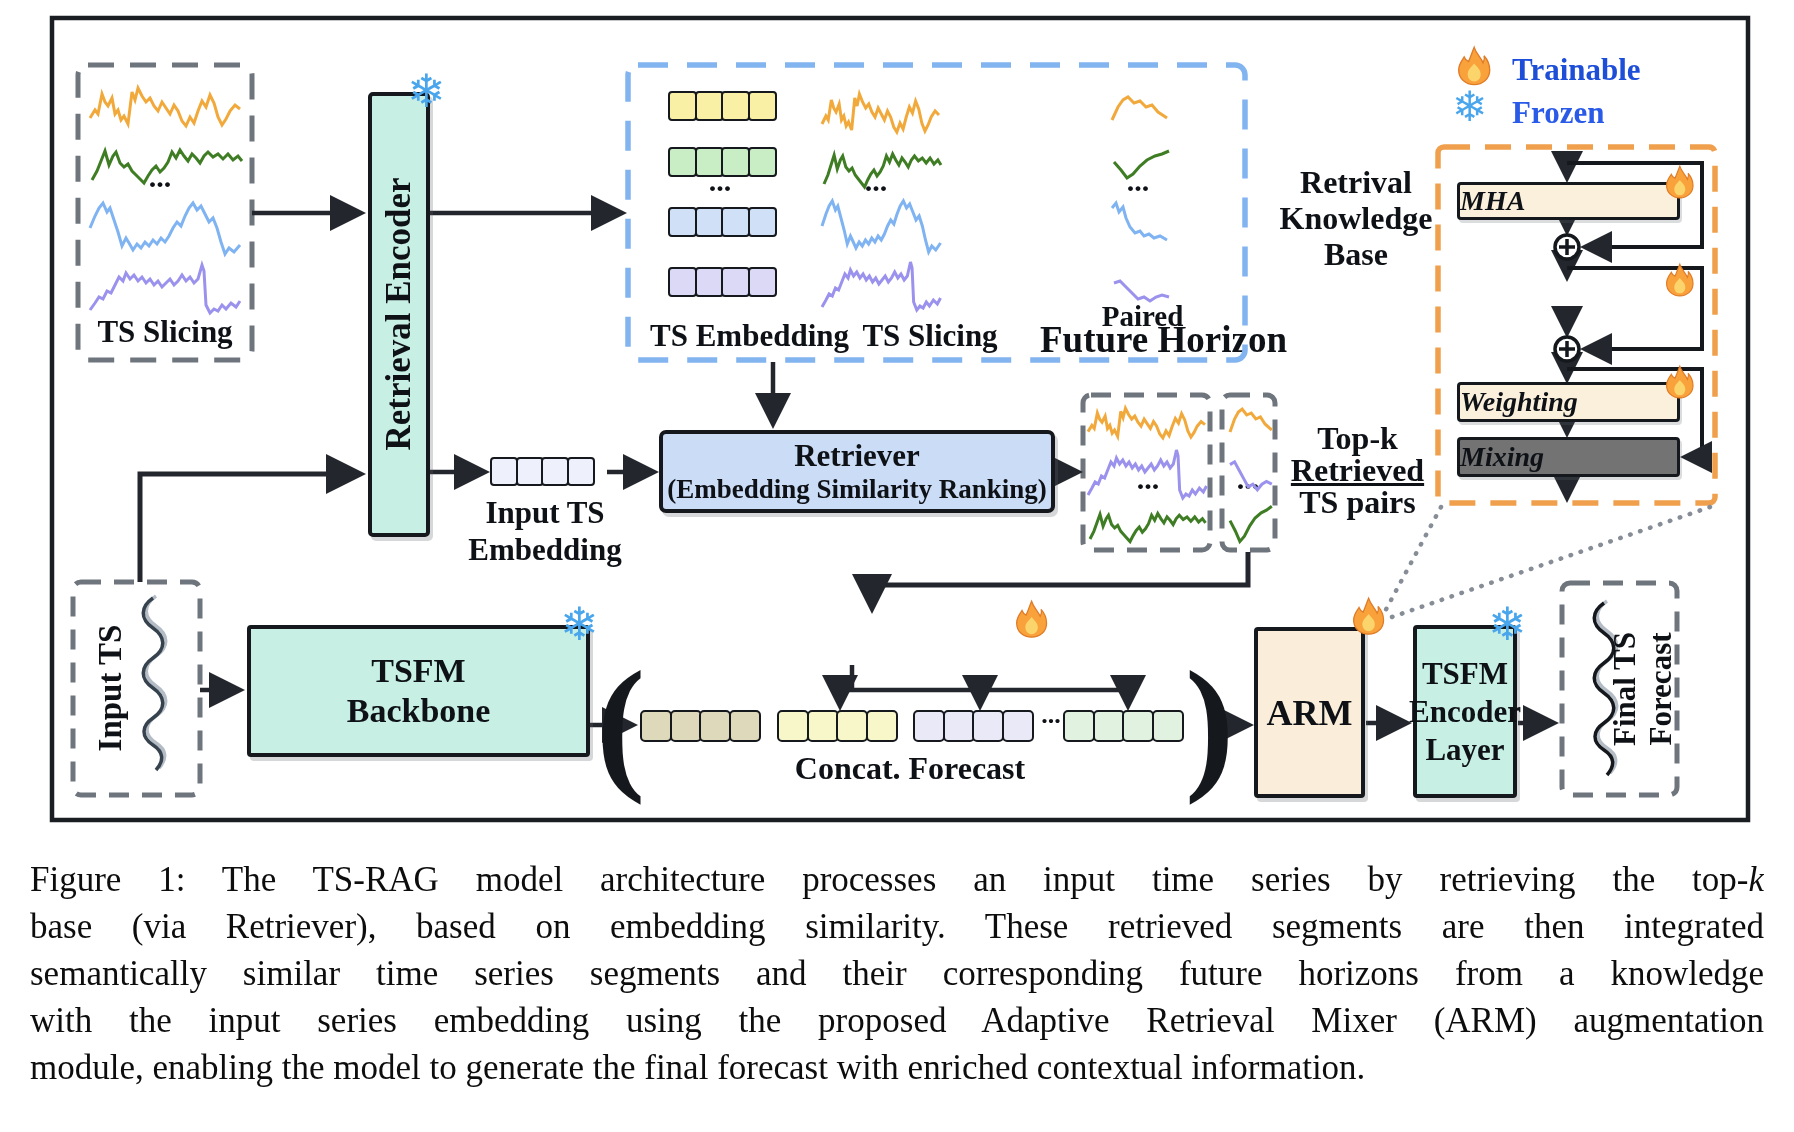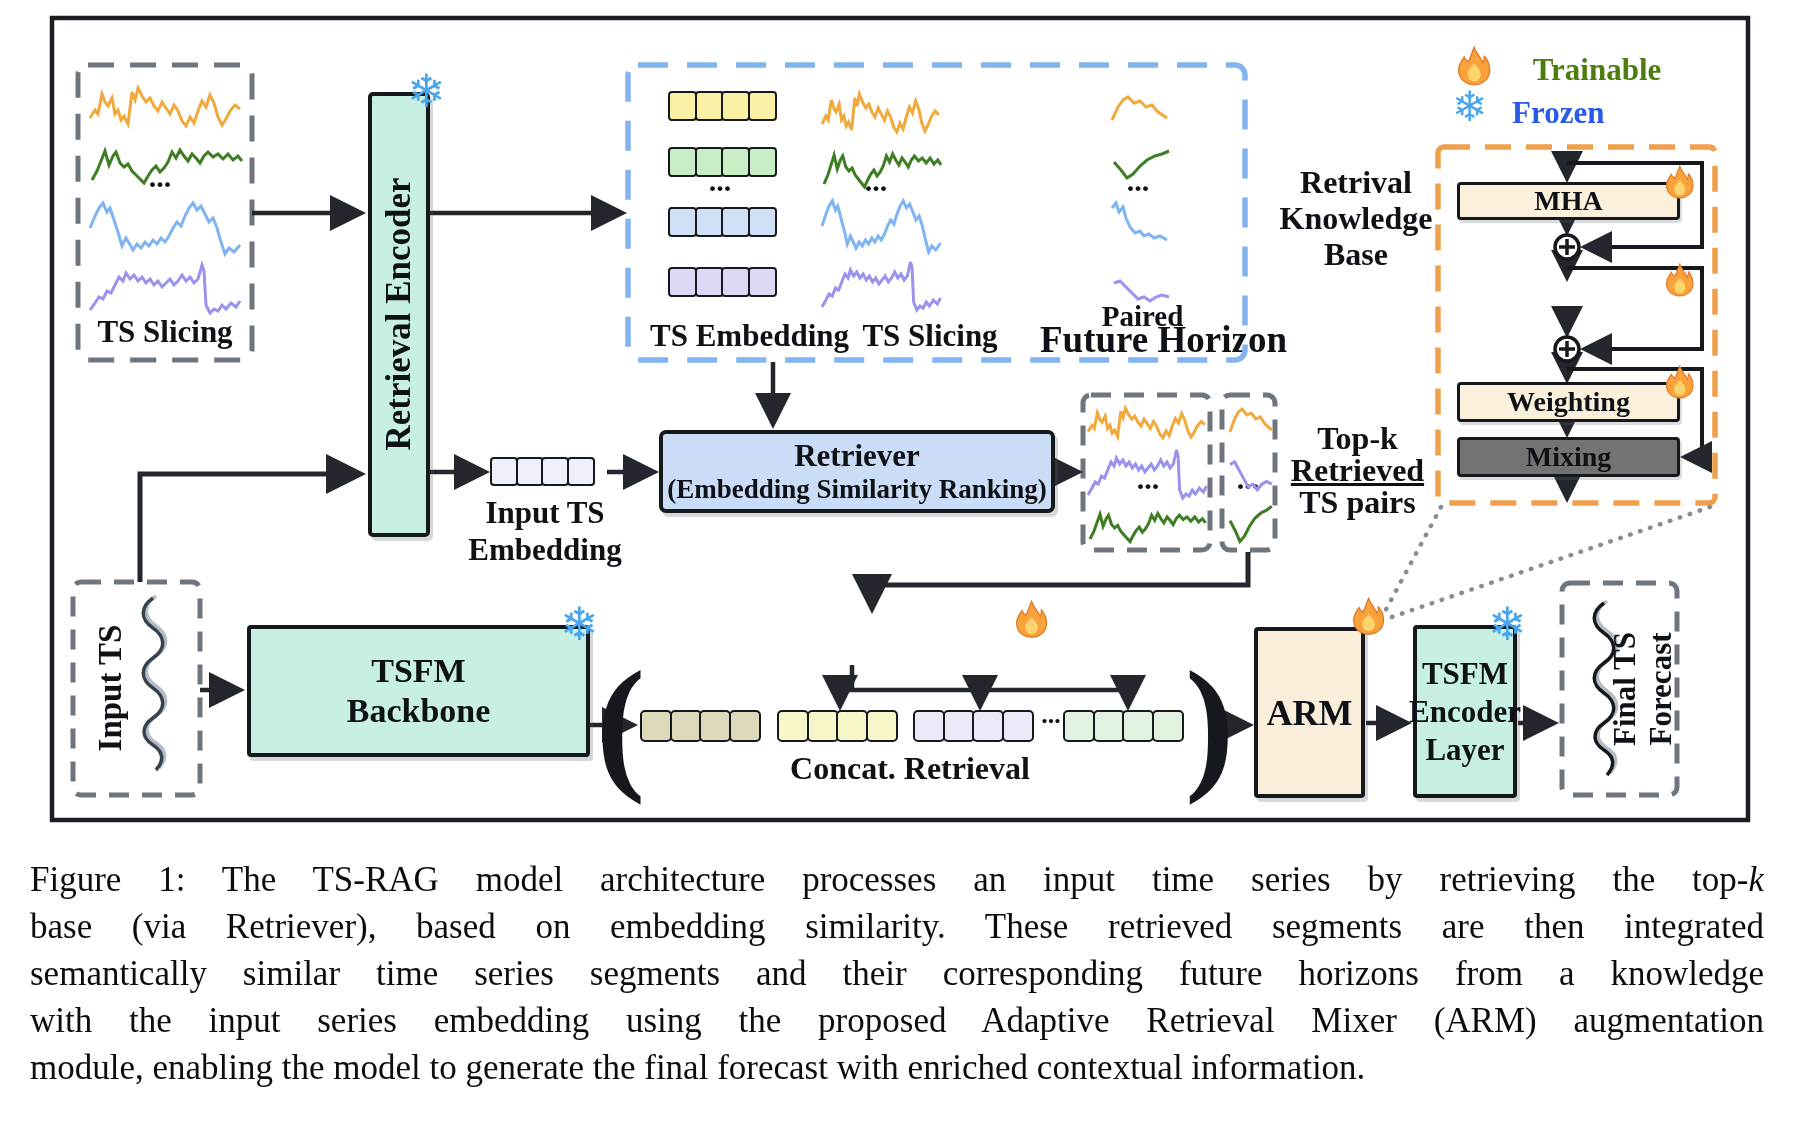--- a/index.html
+++ b/index.html
@@ -5,22 +5,22 @@
   html,body{margin:0;padding:0;background:#ffffff;}
   #stage{position:relative;width:1794px;height:1132px;background:#ffffff;overflow:hidden;
          font-family:"Liberation Serif","DejaVu Serif",serif;}
   svg{position:absolute;left:0;top:0;pointer-events:none;}
   .lbl{position:absolute;font-family:"Liberation Serif","DejaVu Serif",serif;font-weight:bold;
        color:#0e1116;text-align:center;white-space:nowrap;}
   .box{position:absolute;border:4px solid #15181c;border-radius:5px;display:flex;flex-direction:column;
        align-items:center;justify-content:center;font-family:"Liberation Serif","DejaVu Serif",serif;
        font-weight:bold;color:#0e1116;box-shadow:3px 4px 0 rgba(90,95,105,0.25);text-align:center;z-index:2;}
   .mbox{position:absolute;border:3px solid #15181c;border-radius:4px;display:flex;align-items:center;
-        justify-content:center;font-family:"Liberation Serif","DejaVu Serif",serif;font-weight:bold;
-        color:#0e1116;box-shadow:2px 3px 0 rgba(90,95,105,0.22);z-index:2;}
+        justify-content:flex-start;font-family:"Liberation Serif","DejaVu Serif",serif;font-weight:bold;
+        color:#0e1116;box-shadow:2px 3px 0 rgba(90,95,105,0.22);z-index:2;font-style:italic;}
   .cells{position:absolute;display:flex;z-index:2;}
   .cell{border:2.5px solid #15181c;border-radius:4px;margin-right:-2.5px;}
   .kbcell{width:25px;height:26px;}
   .incell{width:24px;height:25px;}
   .cccell{width:28px;height:28px;border-radius:5px;}
   .rot{position:absolute;transform:translate(-50%,-50%) rotate(-90deg);transform-origin:center;
        font-family:"Liberation Serif","DejaVu Serif",serif;font-weight:bold;color:#0e1116;
        white-space:nowrap;text-align:center;z-index:2;}
   .snow{position:absolute;color:#4aa6ec;z-index:6;font-family:"DejaVu Sans",sans-serif;line-height:1;}
   .paren{position:absolute;font-family:"Liberation Serif","DejaVu Serif",serif;font-weight:600;
@@ -273,23 +273,23 @@
   <div class="rot" style="left:110px;top:688px;font-size:33px;">Input TS</div>
 
   <div class="rot" style="left:1643px;top:689px;">
     <div style="font-size:31px;line-height:36px;">Final TS</div>
     <div style="font-size:31px;line-height:36px;">Forecast</div>
   </div>
 
   <div class="paren" style="left:596px;top:648px;">(</div>
   <div class="paren" style="left:1185px;top:648px;">)</div>
 
-  <div class="lbl" style="left:740px;top:750px;width:340px;font-size:32px;">Concat. Retrieval</div>
-
-  <div class="lbl" style="left:1512px;top:52px;width:170px;font-size:31px;color:#4d7c0f;text-align:center;">Trainable</div>
+  <div class="lbl" style="left:740px;top:750px;width:340px;font-size:32px;">Concat. Forecast</div>
+
+  <div class="lbl" style="left:1512px;top:52px;width:170px;font-size:31px;color:#1d4ed8;text-align:left;">Trainable</div>
   <div class="lbl" style="left:1512px;top:95px;width:170px;font-size:31px;color:#2a5be8;text-align:left;">Frozen</div>
 
   <svg width="1794" height="830" viewBox="0 0 1794 830" style="z-index:5;">
     <use href="#flame" transform="translate(1458 46) scale(1.35)"></use>
     <use href="#flame" transform="translate(1016 600) scale(1.3)"></use>
     <use href="#flame" transform="translate(1353 597) scale(1.3)"></use>
     <use href="#flame" transform="translate(1666 165) scale(1.15)"></use>
     <use href="#flame" transform="translate(1666 263) scale(1.15)"></use>
     <use href="#flame" transform="translate(1666 365) scale(1.15)"></use>
   </svg>

